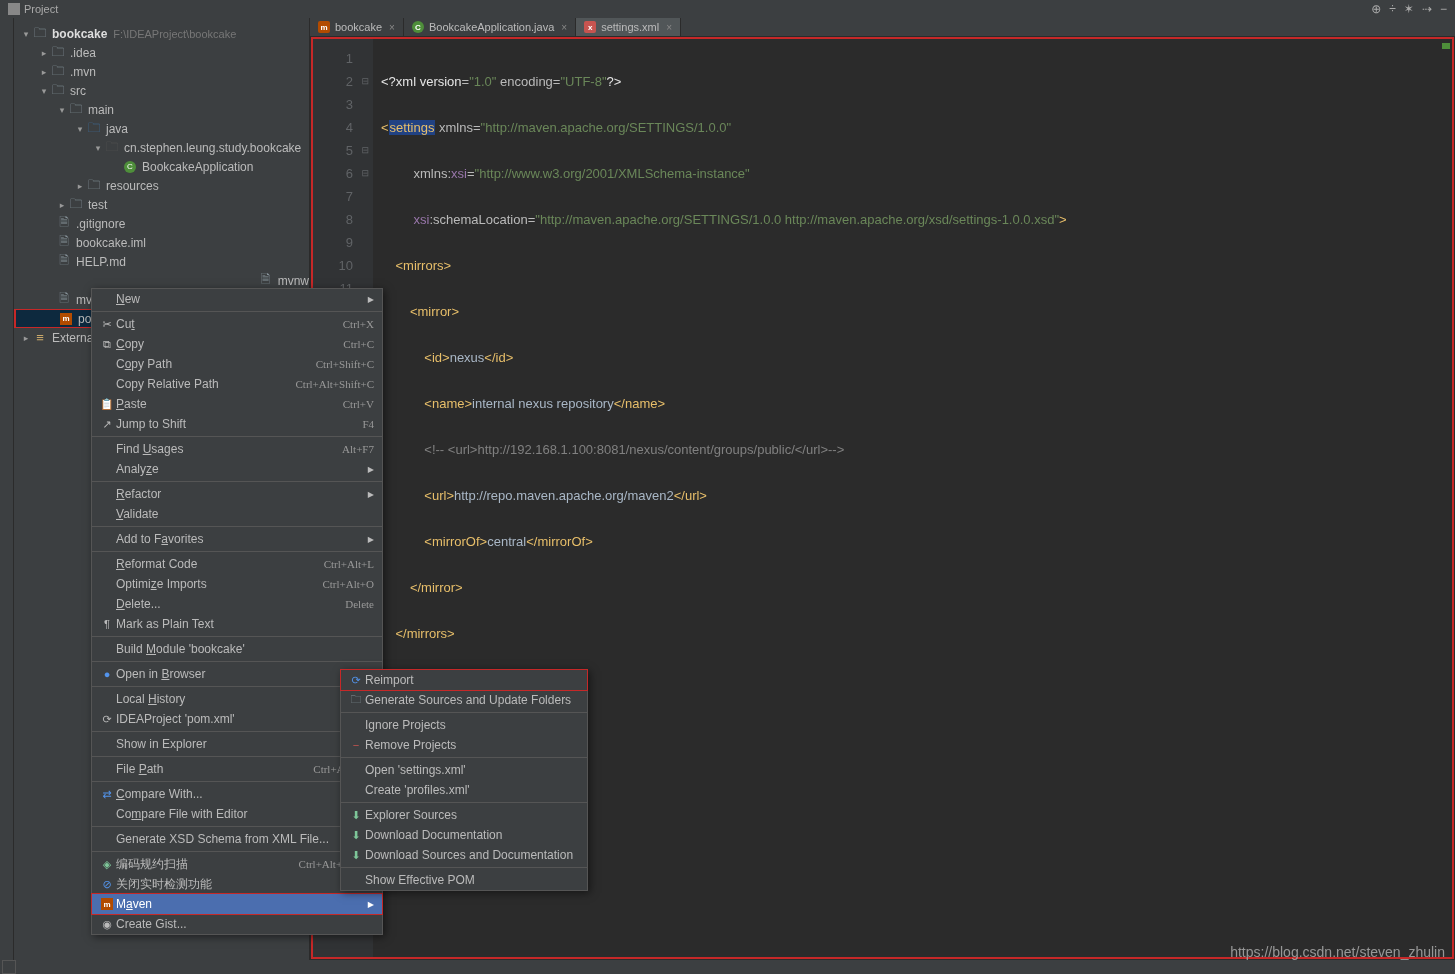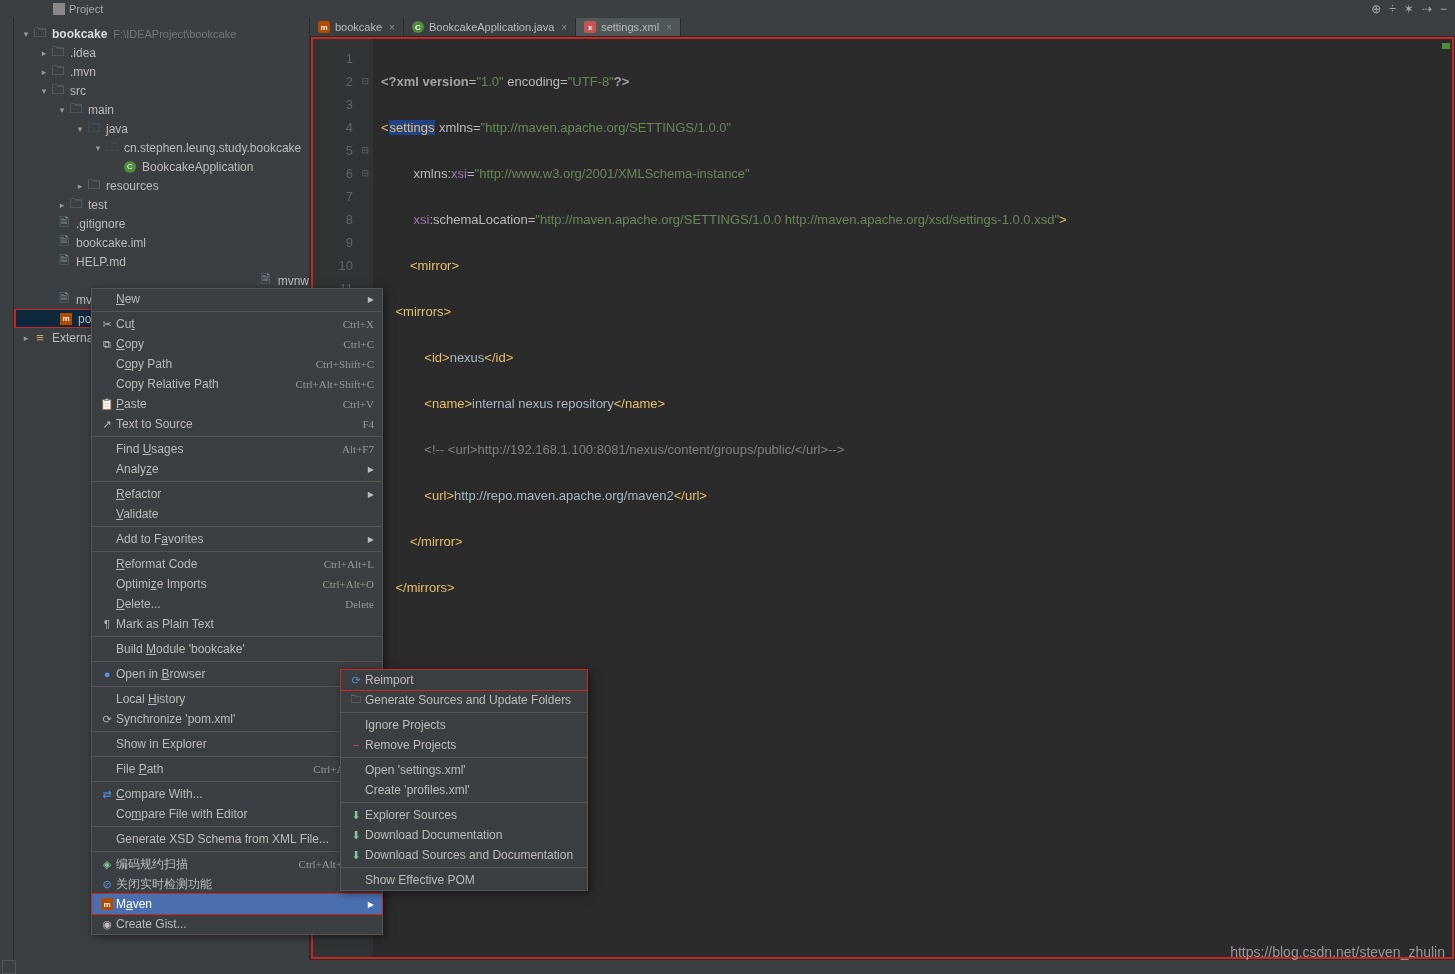--- a/index.html
+++ b/index.html
@@ -1,19 +1,19 @@
 <!DOCTYPE html>
 <html><head>
 <meta charset="utf-8">
 <style>
 * { margin:0; padding:0; box-sizing:border-box; font-family:"Segoe UI",Arial,sans-serif; }
 body { background:#2b2b2b; color:#bbb; font-size:12px; width:1455px; height:974px; overflow:hidden; position:relative; }
 
 .top-border { position:absolute; top:0; left:0; right:0; height:18px; background:#3c3f41; display:flex; align-items:center; }
-.tool-window-label { display:flex; align-items:center; gap:4px; padding:0 8px; font-size:11px; color:#aaa;margin-left:45px; }
+.tool-window-label { display:flex; align-items:center; gap:4px; padding:0 8px; font-size:11px; color:#aaa; }
 .tw-icon { width:12px; height:12px; background:#888; }
 .top-icons { margin-left:auto; display:flex; gap:8px; padding-right:8px; color:#aaa; }
 .top-icons span { cursor:pointer; }
 
 .main { display:flex; position:absolute; top:18px; left:0; right:0; bottom:14px; }
 .gutter-left { width:14px; background:#3c3f41; border-right:1px solid #2b2b2b; }
 
 .project-panel { width:296px; background:#3c3f41; border-right:1px solid #2b2b2b; position:relative; }
 .tree { padding:6px 0; font-size:12px; color:#bbb; }
 .tree-row { display:flex; align-items:center; height:19px; padding-left:6px; cursor:pointer; white-space:nowrap; }
@@ -41,21 +41,21 @@
 .tab-j { background:#4e8e3a; color:#fff; border-radius:50%; }
 .tab-x { background:#c75450; color:#fff; }
 
 .editor-body { flex:1; display:flex; position:relative; border:2px solid #c62828; margin:1px; }
 .line-gutter { width:60px; background:#313335; color:#606366; text-align:right; padding:8px 20px 8px 0; font-family:"Consolas",monospace; font-size:13px; line-height:23px; position:relative; }
 .line-gutter .ln { height:23px; }
 .fold-gutter { position:absolute; right:4px; top:8px; }
 .fold-mark { height:23px; color:#606366; font-size:9px; display:flex; align-items:center; }
 .code-area { flex:1; padding:8px 0 8px 8px; font-family:"Consolas",monospace; font-size:13px; line-height:23px; white-space:pre; overflow:hidden; }
 .code-line { height:23px; }
-.x-pi { color:#a3a3a3;font-weight:bold; }
+.x-pi { color:#e5e5e5; }
 .x-tag { color:#e8bf6a; }
 .x-tag-hl { background:#214283; color:#e8bf6a; padding:0 1px; }
 .x-attr { color:#bababa; }
 .x-ns { color:#9876aa; }
 .x-val { color:#6a8759; }
 .x-txt { color:#a9b7c6; }
 .x-cmt { color:#808080; }
 .x-br { color:#e8bf6a; }
 .code-hl-box { outline:1px solid #555; }
 .editor-scroll-marker { position:absolute; right:2px; top:4px; width:8px; height:6px; background:#4e8e3a; }
@@ -240,26 +240,27 @@
           <div class="fold-mark">⊟</div>
             <div class="fold-mark"></div>
             <div class="fold-mark">⊟</div>
         </div>
       </div>
       <div class="code-area">
 <div class="code-line"><span class="x-pi">&lt;?xml version</span><span class="x-attr">=</span><span class="x-val">"1.0"</span><span class="x-attr"> encoding</span><span class="x-attr">=</span><span class="x-val">"UTF-8"</span><span class="x-pi">?&gt;</span></div>
 <div class="code-line"><span class="x-br">&lt;</span><span class="x-tag-hl">settings</span><span class="x-attr"> xmlns</span><span class="x-attr">=</span><span class="x-val">"http://maven.apache.org/SETTINGS/1.0.0"</span></div>
 <div class="code-line"><span class="x-attr">         xmlns:</span><span class="x-ns">xsi</span><span class="x-attr">=</span><span class="x-val">"http://www.w3.org/2001/XMLSchema-instance"</span></div>
 <div class="code-line"><span class="x-attr">         </span><span class="x-ns">xsi</span><span class="x-attr">:schemaLocation</span><span class="x-attr">=</span><span class="x-val">"http://maven.apache.org/SETTINGS/1.0.0 http://maven.apache.org/xsd/settings-1.0.0.xsd"</span><span class="x-br">&gt;</span></div>
+<div class="code-line"><span class="x-br">    &lt;</span><span class="x-tag">mirrors</span><span class="x-br">&gt;</span></div>
 <div class="code-line"><span class="x-br">        &lt;</span><span class="x-tag">mirror</span><span class="x-br">&gt;</span></div>
-<div class="code-line"><span class="x-br">    &lt;</span><span class="x-tag">mirrors</span><span class="x-br">&gt;</span></div>
 <div class="code-line"><span class="x-br">            &lt;</span><span class="x-tag">id</span><span class="x-br">&gt;</span><span class="x-txt">nexus</span><span class="x-br">&lt;/</span><span class="x-tag">id</span><span class="x-br">&gt;</span></div>
 <div class="code-line"><span class="x-br">            &lt;</span><span class="x-tag">name</span><span class="x-br">&gt;</span><span class="x-txt">internal nexus repository</span><span class="x-br">&lt;/</span><span class="x-tag">name</span><span class="x-br">&gt;</span></div>
 <div class="code-line"><span class="x-cmt">            &lt;!-- &lt;url&gt;http://192.168.1.100:8081/nexus/content/groups/public/&lt;/url&gt;--&gt;</span></div>
 <div class="code-line"><span class="x-br">            &lt;</span><span class="x-tag">url</span><span class="x-br">&gt;</span><span class="x-txt">http://repo.maven.apache.org/maven2</span><span class="x-br">&lt;/</span><span class="x-tag">url</span><span class="x-br">&gt;</span></div>
+<div class="code-line"><span class="x-br">            &lt;</span><span class="x-tag">mirrorOf</span><span class="x-br">&gt;</span><span class="x-txt">central</span><span class="x-br">&lt;/</span><span class="x-tag">mirrorOf</span><span class="x-br">&gt;</span></div>
 <div class="code-line"><span class="x-br">        &lt;/</span><span class="x-tag">mirror</span><span class="x-br">&gt;</span></div>
 <div class="code-line"><span class="x-br">    &lt;/</span><span class="x-tag">mirrors</span><span class="x-br">&gt;</span></div>
 <div class="code-line"></div>
 <div class="code-line"><span class="code-hl-box"><span class="x-br">&lt;/</span><span class="x-tag-hl">settings</span><span class="x-br">&gt;</span></span></div>
       </div>
     </div>
   </div>
 </div>
 
 <div class="ctx-menu" style="left:91px; top:288px; width:292px;">
@@ -289,21 +290,21 @@
       <span class="ctx-label">Copy Relative Path</span>
       <span class="ctx-shortcut">Ctrl+Alt+Shift+C</span>
     </div>
   <div class="ctx-item">
       <span class="ctx-icon">📋</span>
       <span class="ctx-label"><u>P</u>aste</span>
       <span class="ctx-shortcut">Ctrl+V</span>
     </div>
   <div class="ctx-item">
       <span class="ctx-icon">↗</span>
-      <span class="ctx-label">Text to Source</span>
+      <span class="ctx-label">Jump to Shift</span>
       <span class="ctx-shortcut">F4</span>
     </div>
   <div class="ctx-sep"></div>
   <div class="ctx-item">
       <span class="ctx-icon"></span>
       <span class="ctx-label">Find <u>U</u>sages</span>
       <span class="ctx-shortcut">Alt+F7</span>
     </div>
   <div class="ctx-item">
       <span class="ctx-icon"></span>
@@ -358,21 +359,21 @@
       <span class="ctx-arrow">▶</span>
     </div>
   <div class="ctx-sep"></div>
   <div class="ctx-item">
       <span class="ctx-icon"></span>
       <span class="ctx-label">Local <u>H</u>istory</span>
       <span class="ctx-arrow">▶</span>
     </div>
   <div class="ctx-item">
       <span class="ctx-icon">⟳</span>
-      <span class="ctx-label">Synchronize 'pom.xml'</span>
+      <span class="ctx-label">IDEAProject 'pom.xml'</span>
     </div>
   <div class="ctx-sep"></div>
   <div class="ctx-item">
       <span class="ctx-icon"></span>
       <span class="ctx-label">Show in Explorer</span>
     </div>
   <div class="ctx-sep"></div>
   <div class="ctx-item">
       <span class="ctx-icon"></span>
       <span class="ctx-label">File <u>P</u>ath</span>

